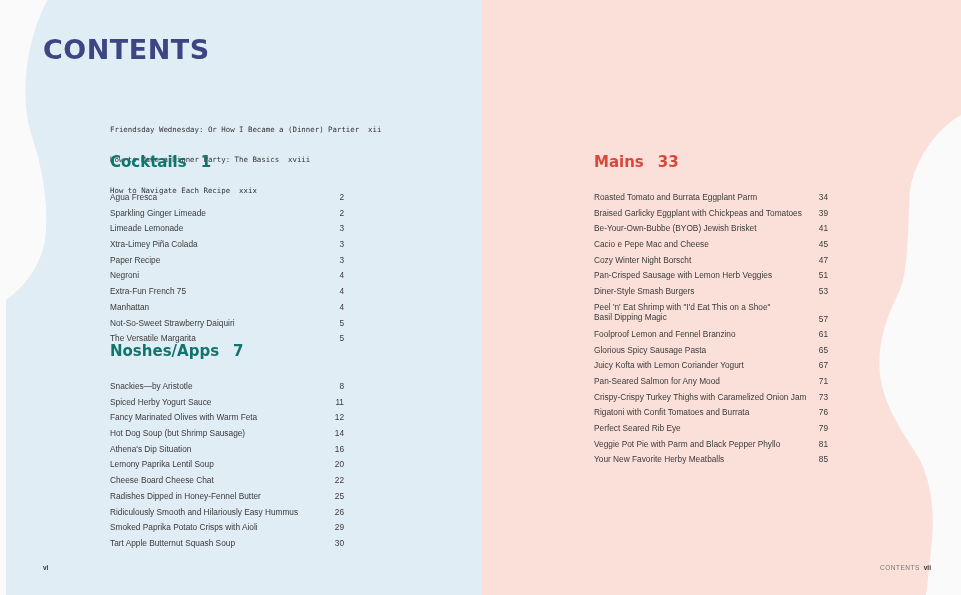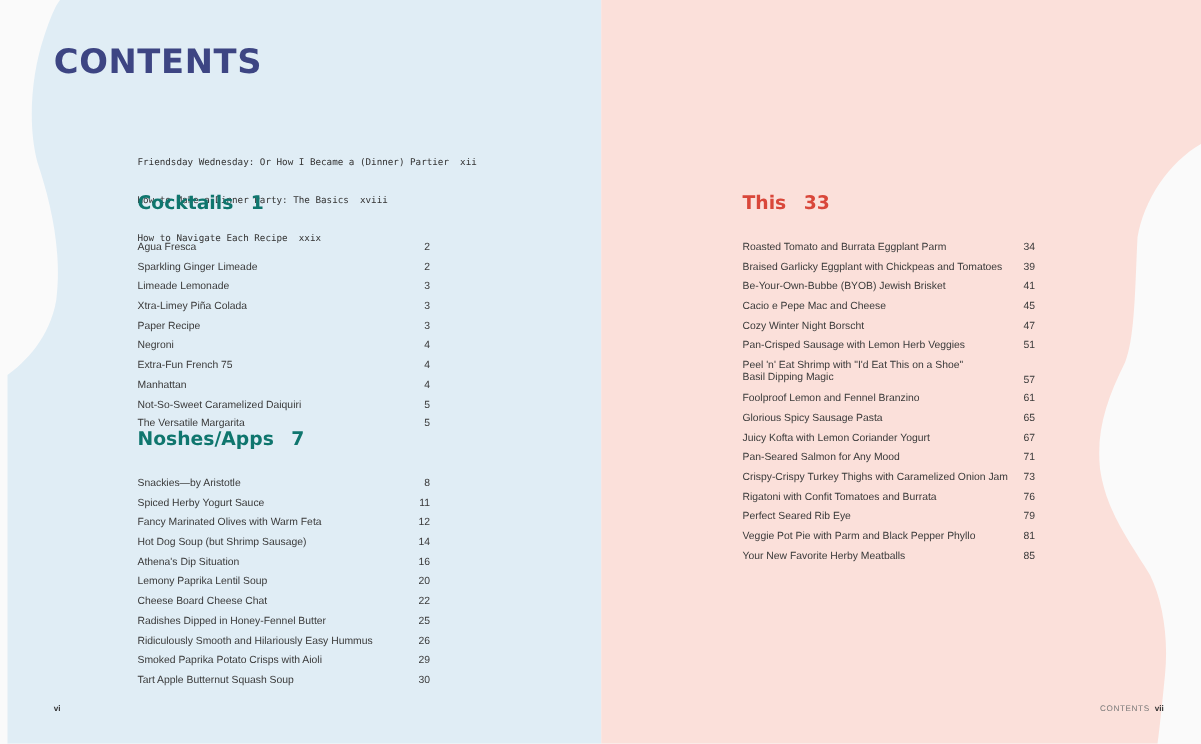--- a/index.html
+++ b/index.html
@@ -77,21 +77,21 @@
         </div>
       <div class="entry">
           <span class="name">Extra-Fun French 75</span>
           <span class="pg">4</span>
         </div>
       <div class="entry">
           <span class="name">Manhattan</span>
           <span class="pg">4</span>
         </div>
       <div class="entry">
-          <span class="name">Not-So-Sweet Caramelized Daiquiri</span>
+          <span class="name">Not-So-Sweet Strawberry Daiquiri</span>
           <span class="pg">5</span>
         </div>
       <div class="entry">
           <span class="name">The Versatile Margarita</span>
           <span class="pg">5</span>
         </div>
     </div>
   </div>
 
   <div class="section" style="left:110px; top:340px; width:234px;">
@@ -150,21 +150,21 @@
   <div class="folio l">
     <span class="pn">vi</span>
   </div>
 </div>
 
 <div class="page right" style="position:absolute;">
 </div>
 
 <div class="section" style="left:594px; top:151px; width:234px;">
   <div class="sec-head red">
-    <span>This</span>
+    <span>Mains</span>
     <span class="num">33</span>
   </div>
   <div class="entries">
     <div class="entry">
         <span class="name">Roasted Tomato and Burrata Eggplant Parm</span>
         <span class="pg">34</span>
       </div>
     <div class="entry">
         <span class="name">Braised Garlicky Eggplant with Chickpeas and Tomatoes</span>
         <span class="pg">39</span>
@@ -177,20 +177,24 @@
         <span class="name">Cacio e Pepe Mac and Cheese</span>
         <span class="pg">45</span>
       </div>
     <div class="entry">
         <span class="name">Cozy Winter Night Borscht</span>
         <span class="pg">47</span>
       </div>
     <div class="entry">
         <span class="name">Pan-Crisped Sausage with Lemon Herb Veggies</span>
         <span class="pg">51</span>
+      </div>
+    <div class="entry">
+        <span class="name">Diner-Style Smash Burgers</span>
+        <span class="pg">53</span>
       </div>
     <div class="entry tall">
         <span class="name">Peel 'n' Eat Shrimp with "I'd Eat This on a Shoe"
 Basil Dipping Magic</span>
         <span class="pg">57</span>
       </div>
     <div class="entry">
         <span class="name">Foolproof Lemon and Fennel Branzino</span>
         <span class="pg">61</span>
       </div>

